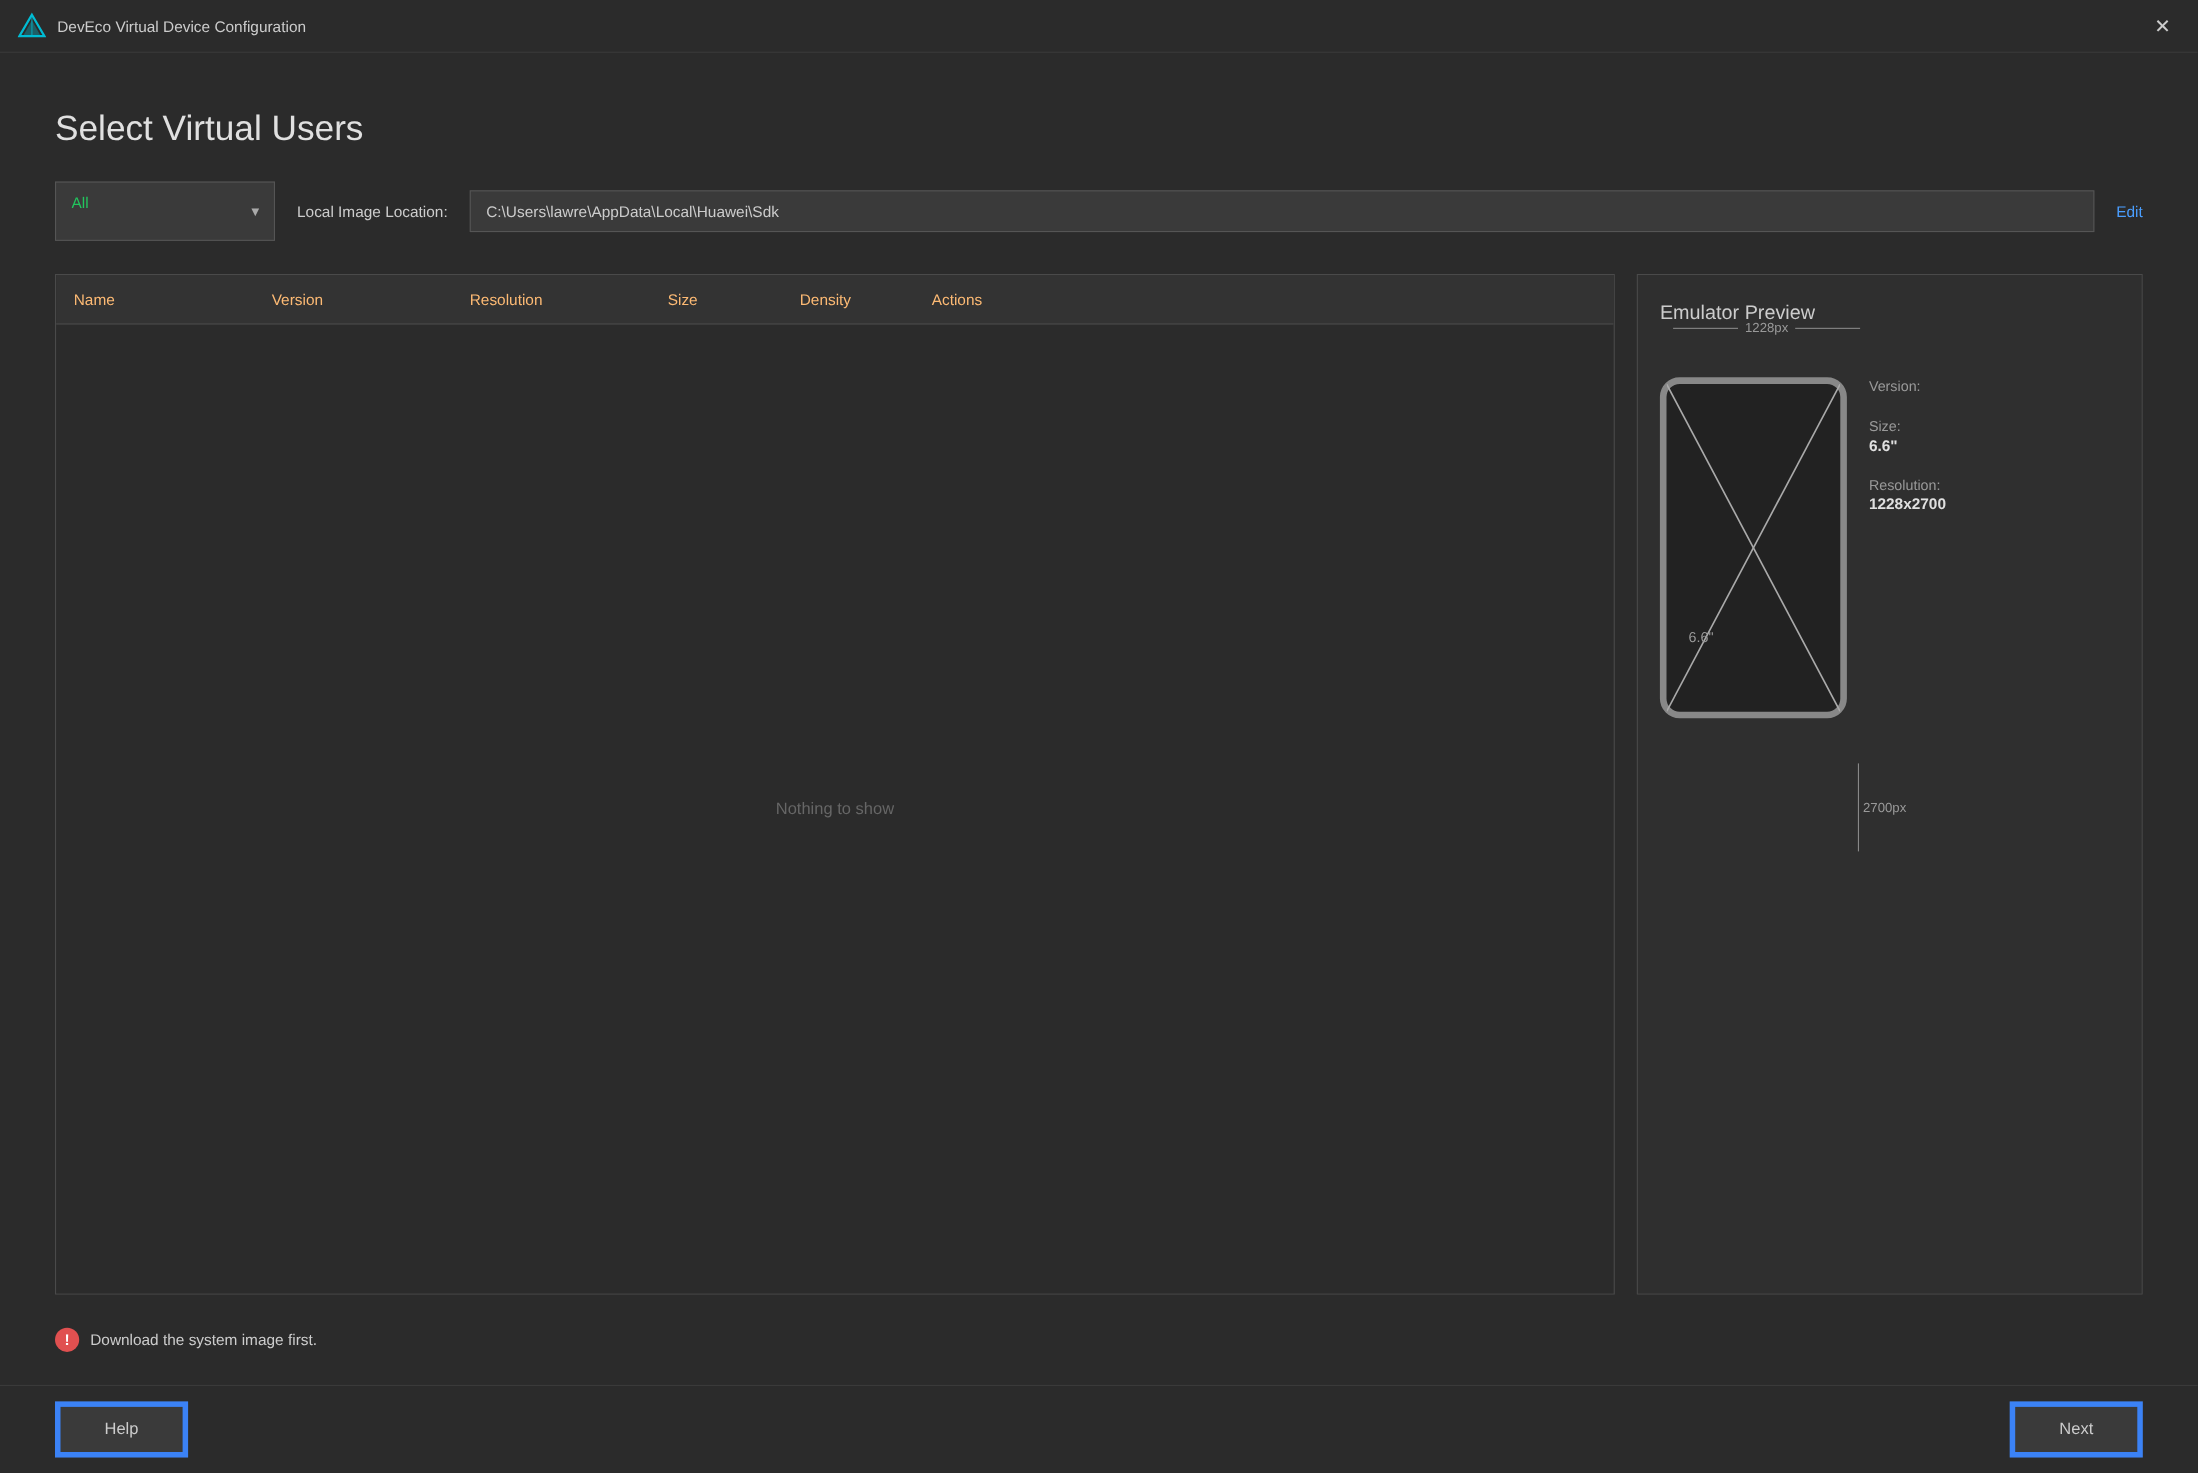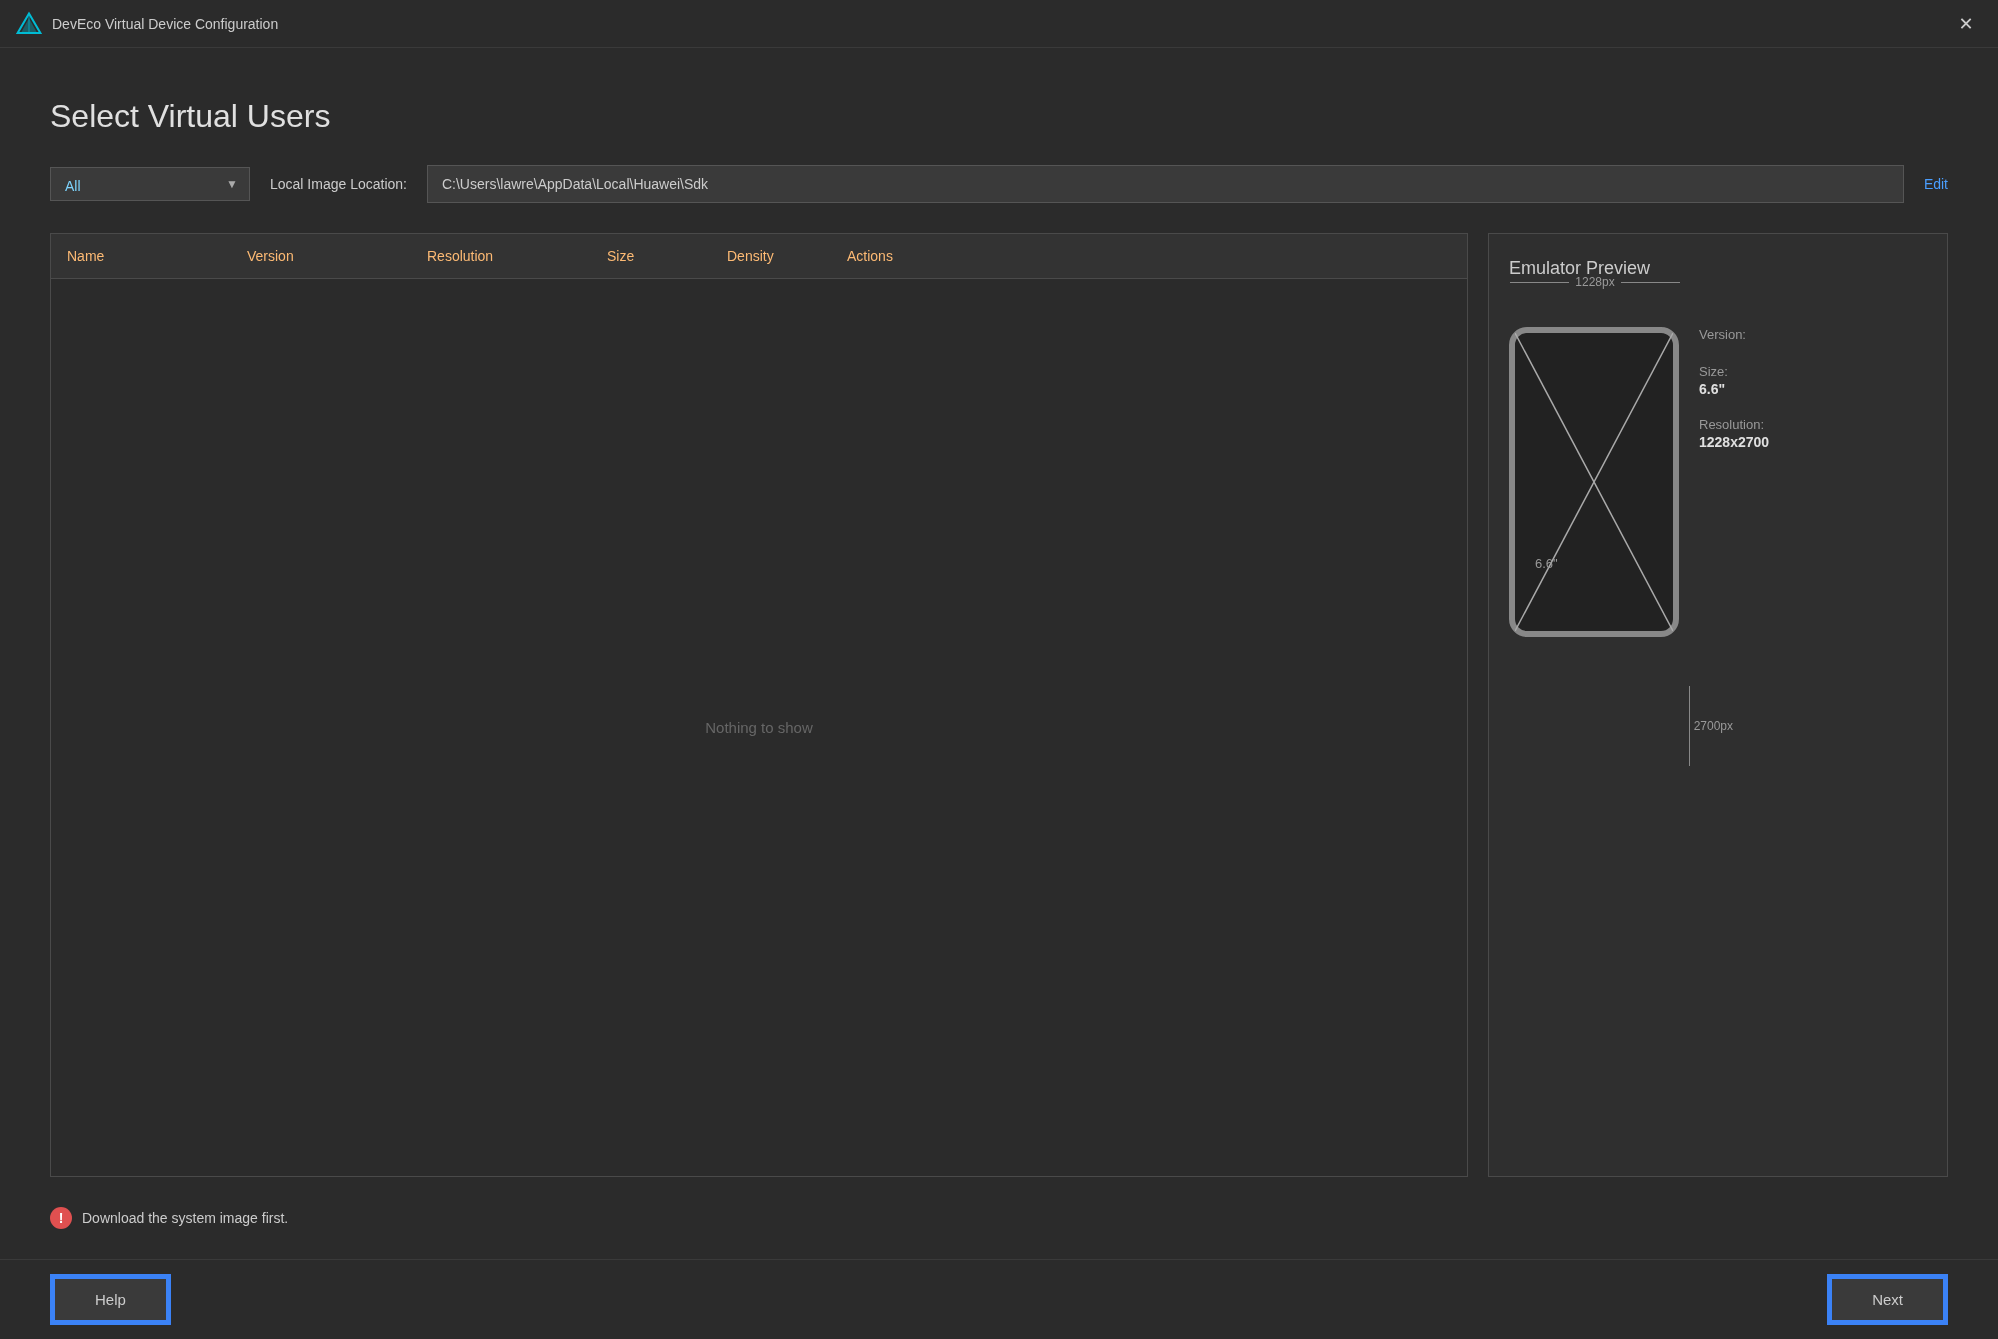--- a/index.html
+++ b/index.html
@@ -81,22 +81,22 @@
 
     .dropdown-wrapper {
       position: relative;
       width: 200px;
     }
 
     .dropdown-select {
       appearance: none;
       background: #3a3a3a;
       border: 1px solid #555;
-      color: #7dd3fc;
-      padding: 10px 36px 6px 14px;
+      color: #22c55e;
+      padding: 10px 36px 26px 14px;
       font-size: 14px;
       width: 100%;
       cursor: pointer;
       outline: none;
     }
 
     .dropdown-arrow {
       position: absolute;
       right: 12px;
       top: 50%;
@@ -224,21 +224,21 @@
     }
 
     .phone-screen-line svg {
       width: 100%;
       height: 100%;
     }
 
     .width-arrow {
       position: absolute;
       top: -24px;
-      left: 1px;
+      left: 12px;
       width: 100%;
       display: flex;
       align-items: center;
       justify-content: flex-start;
       gap: 6px;
       font-size: 12px;
       color: #999;
     }
 
     .width-arrow-line {

